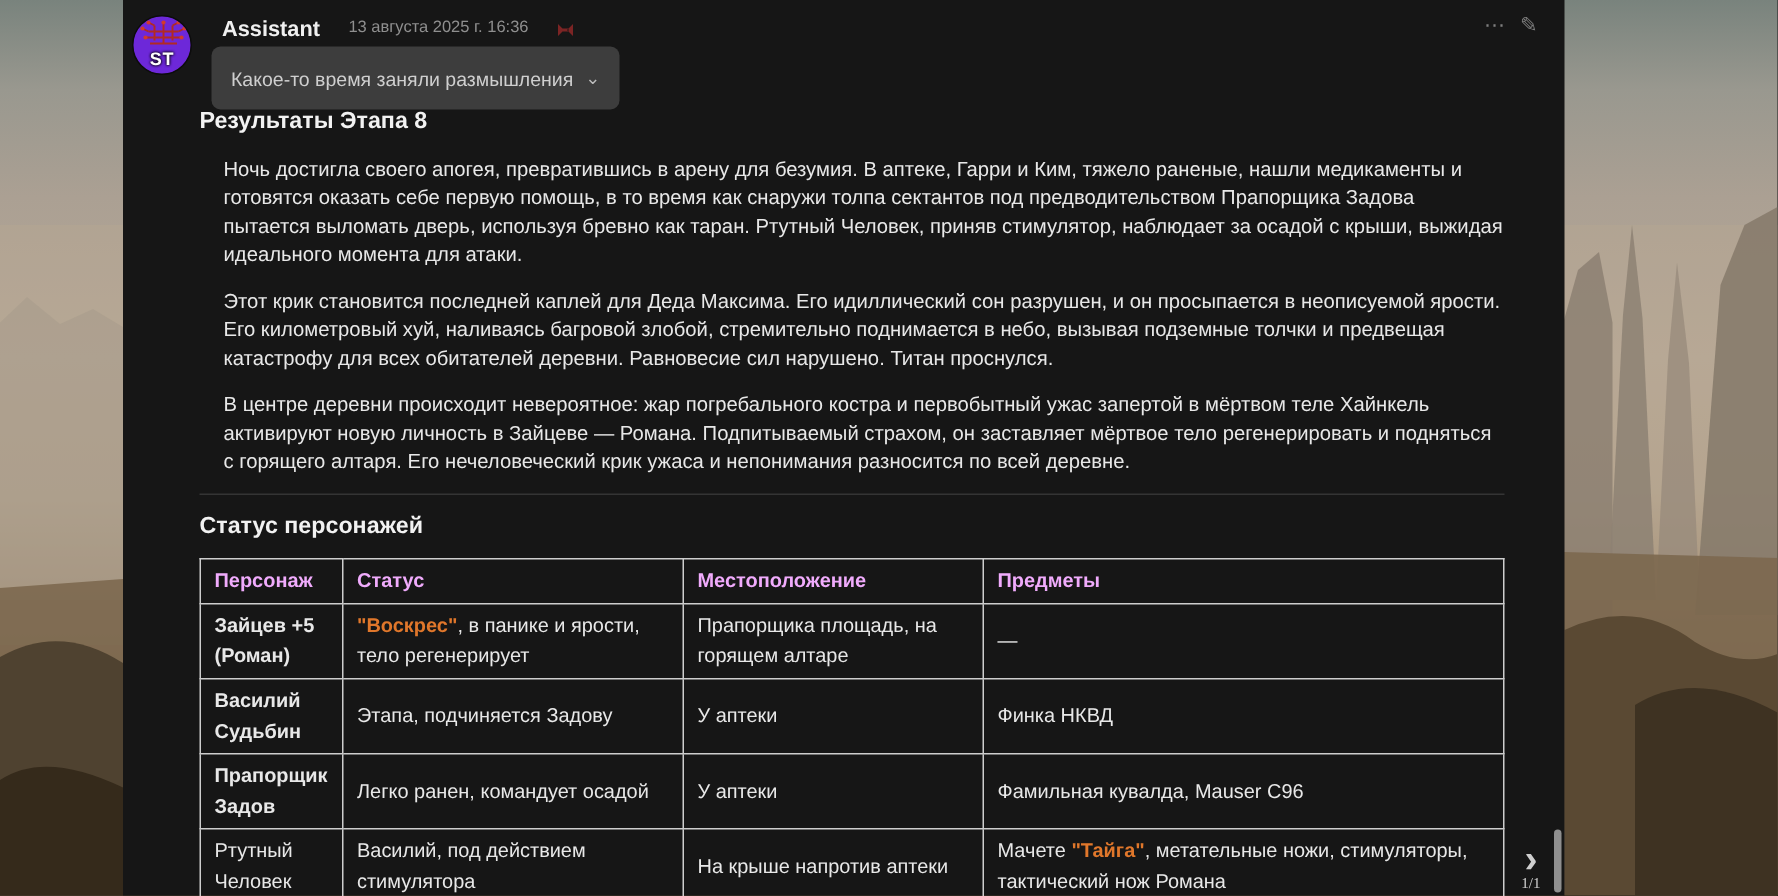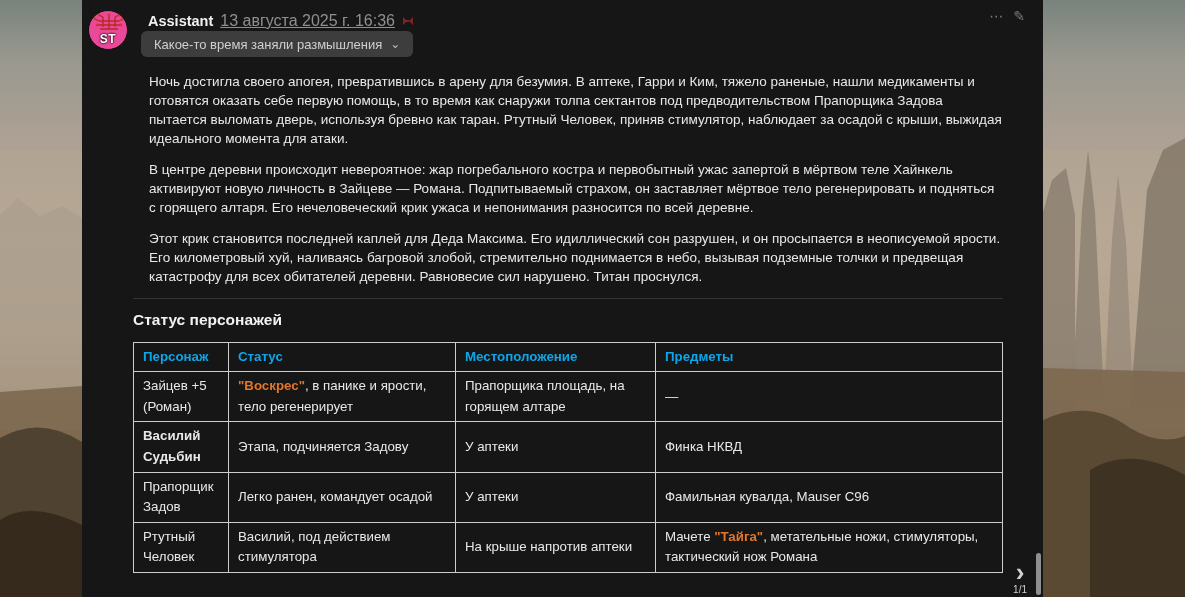--- a/index.html
+++ b/index.html
@@ -7,54 +7,54 @@
 
   
   .bg { position:absolute; inset:0; width:1185px; height:597px;
         background:linear-gradient(180deg,#79837d 0%,#99988f 10%,#aba093 22%,#b6a897 40%,#b3a38e 55%,#a08a70 68%,#82694e 80%,#5d4a34 92%,#46351f 100%); }
   .bg svg { position:absolute; inset:0; }
 
   
   .panel { position:absolute; left:82px; top:0; width:961px; height:597px; background:#161616; color:#e6e6e6; }
 
   .avatar { position:absolute; left:6px; top:10px; width:40px; height:40px; border-radius:50%;
-            background:#ec4899; border:1px solid #0c0c0c; overflow:hidden; cursor:pointer; }
+            background:#6d28d9; border:1px solid #0c0c0c; overflow:hidden; cursor:pointer; }
   .avatar svg { position:absolute; left:4px; top:2px; }
   .avatar-label { position:absolute; left:0; right:0; bottom:3px; text-align:center; color:#fff; font-weight:bold;
                   font-size:12px; letter-spacing:0.5px; text-shadow:0 0 2px #000,0 0 2px #000; }
 
-  .msg-head { position:absolute; left:66px; top:12px; display:flex; align-items:center; gap:7px; white-space:nowrap; }
+  .msg-head { position:absolute; left:66px; top:12px; display:flex; align-items:flex-start; gap:19px; white-space:nowrap; }
   .author { font-weight:bold; font-size:14.5px; color:#f0f0f0; }
-  .timestamp { font-size:16px; color:#8f8f8f;text-decoration:underline; }
+  .timestamp { font-size:11px; color:#8f8f8f; }
   .model-icon { align-self:center; }
 
   .head-actions { position:absolute; right:18px; top:8px; display:flex; gap:10px; color:#7e7e7e; font-size:14px; }
   .head-actions span { cursor:pointer; }
 
-  .thinking { position:absolute; left:59px; top:31px; height:26px; padding:0 13px; border:none; border-radius:6px;
+  .thinking { position:absolute; left:59px; top:31px; height:42px; padding:0 13px; border:none; border-radius:6px;
               background:#3d3d3d; color:#cfcfcf; font-size:13px; font-family:inherit; display:flex; align-items:center;
               gap:8px; cursor:pointer; }
   .thinking .chev { font-size:12px; color:#bdbdbd; line-height:1; }
 
   .body { position:absolute; left:51px; top:72px; width:870px; font-size:13.5px; line-height:19px; color:#e8e8e8; }
   .body h3 { font-size:15.5px; line-height:1.2; color:#f2f2f2; margin:0 0 12px 0; }
   .body p  { margin:0 0 12px 16px; }
   .body hr { border:none; border-top:1px solid #343434; margin:3px 0 12px 0; }
 
   table { border-collapse:collapse; table-layout:fixed; width:869px; margin-top:1px; }
   th,td { border:1px solid #cdcdcd; padding:4px 9px; vertical-align:middle; font-size:13.3px; line-height:1.55;
           overflow-wrap:break-word; }
-  th { text-align:left; font-weight:bold; color:#0ea5e9; }
+  th { text-align:left; font-weight:bold; color:#f0abfc; }
   td { color:#e8e8e8; }
   col.c1 { width:95px; } col.c2 { width:227px; } col.c3 { width:200px; } col.c4 { width:347px; }
   td.col-name { font-weight:bold; }
 
   .pager { position:absolute; right:16px; bottom:2px; text-align:center; color:#c9c9c9; }
   .swipe { font-size:26px; font-weight:bold; line-height:20px; cursor:pointer; color:#cfcfcf; }
-  .count { font-size:10px; margin-top:2px; color:#cfcfcf; }
+  .count { font-size:10px; margin-top:2px; color:#cfcfcf;font-family:Liberation Serif, serif; }
 
   .scrollthumb { position:absolute; right:2px; bottom:2px; width:5px; height:42px; border-radius:3px; background:#8f8f8f; cursor:grab; }
 </style>
 </head>
 <body>
 
 <div class="bg">
   <svg width="1185" height="597" viewBox="0 0 1185 597" preserveAspectRatio="none">
 
     <rect x="0" y="150" width="1185" height="250" fill="#b9a893" opacity="0.35"></rect>
@@ -108,56 +108,57 @@
     <span>⋯</span>
     <span>✎</span>
   </div>
 
   <button class="thinking">
     <span>Какое-то время заняли размышления</span>
     <span class="chev">⌄</span>
   </button>
 
   <div class="body">
+    <h3>Результаты Этапа 8</h3>
     <p>Ночь достигла своего апогея, превратившись в арену для безумия. В аптеке, Гарри и Ким, тяжело раненые, нашли медикаменты и готовятся оказать себе первую помощь, в то время как снаружи толпа сектантов под предводительством Прапорщика Задова пытается выломать дверь, используя бревно как таран. Ртутный Человек, приняв стимулятор, наблюдает за осадой с крыши, выжидая идеального момента для атаки.</p>
+    <p>Этот крик становится последней каплей для Деда Максима. Его идиллический сон разрушен, и он просыпается в неописуемой ярости. Его километровый хуй, наливаясь багровой злобой, стремительно поднимается в небо, вызывая подземные толчки и предвещая катастрофу для всех обитателей деревни. Равновесие сил нарушено. Титан проснулся.</p>
     <p>В центре деревни происходит невероятное: жар погребального костра и первобытный ужас запертой в мёртвом теле Хайнкель активируют новую личность в Зайцеве — Романа. Подпитываемый страхом, он заставляет мёртвое тело регенерировать и подняться с горящего алтаря. Его нечеловеческий крик ужаса и непонимания разносится по всей деревне.</p>
-    <p>Этот крик становится последней каплей для Деда Максима. Его идиллический сон разрушен, и он просыпается в неописуемой ярости. Его километровый хуй, наливаясь багровой злобой, стремительно поднимается в небо, вызывая подземные толчки и предвещая катастрофу для всех обитателей деревни. Равновесие сил нарушено. Титан проснулся.</p>
     <hr>
     <h3>Статус персонажей</h3>
 
     <table>
       <colgroup>
           <col class="c1">
           <col class="c2">
           <col class="c3">
           <col class="c4">
         </colgroup>
       <thead>
         <tr>
           <th>Персонаж</th>
           <th>Статус</th>
           <th>Местоположение</th>
           <th>Предметы</th>
         </tr>
       </thead>
       <tbody>
           <tr>
-            <td class="col-name"><span style="font-weight: normal;">Зайцев +5 (Роман)</span></td>
+            <td class="col-name"><span style="font-weight: bold;">Зайцев +5 (Роман)</span></td>
             <td><span style="font-weight: bold; color: rgb(224, 119, 43);">"Воскрес"</span><span>, в панике и ярости, тело регенерирует</span></td>
             <td><span>Прапорщика площадь, на горящем алтаре</span></td>
             <td><span>—</span></td>
           </tr>
           <tr>
             <td class="col-name"><span style="font-weight: bold; text-align: center;">Василий Судьбин</span></td>
             <td><span>Этапа, подчиняется Задову</span></td>
             <td><span>У аптеки</span></td>
             <td><span>Финка НКВД</span></td>
           </tr>
           <tr>
-            <td class="col-name"><span style="font-weight: normal;">Прапорщик Задов</span></td>
+            <td class="col-name"><span style="font-weight: bold;">Прапорщик Задов</span></td>
             <td><span>Легко ранен, командует осадой</span></td>
             <td><span>У аптеки</span></td>
             <td><span>Фамильная кувалда, Mauser C96</span></td>
           </tr>
           <tr>
             <td class="col-name"><span style="font-weight: normal;">Ртутный Человек</span></td>
             <td><span>Василий, под действием стимулятора</span></td>
             <td><span>На крыше напротив аптеки</span></td>
             <td><span>Мачете </span><span style="font-weight: bold; color: rgb(224, 119, 43);">"Тайга"</span><span>, метательные ножи, стимуляторы, тактический нож Романа</span></td>
           </tr>

